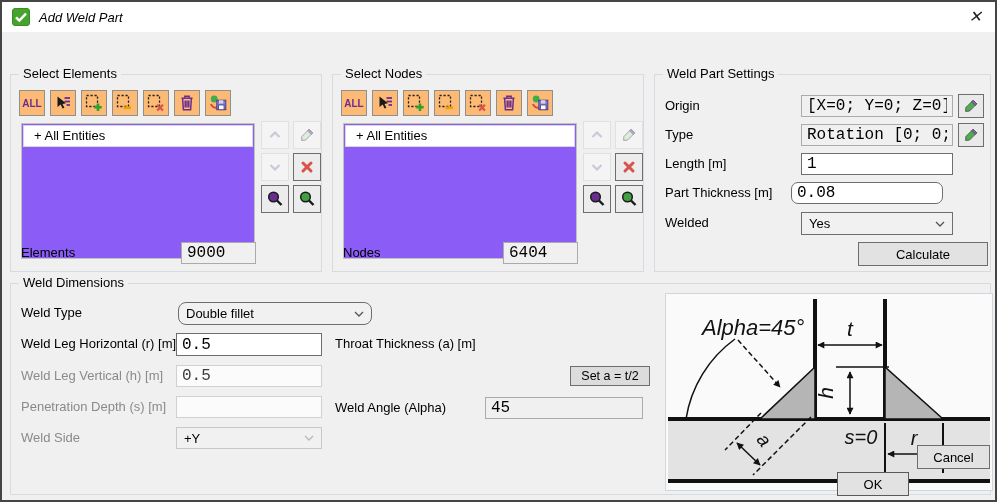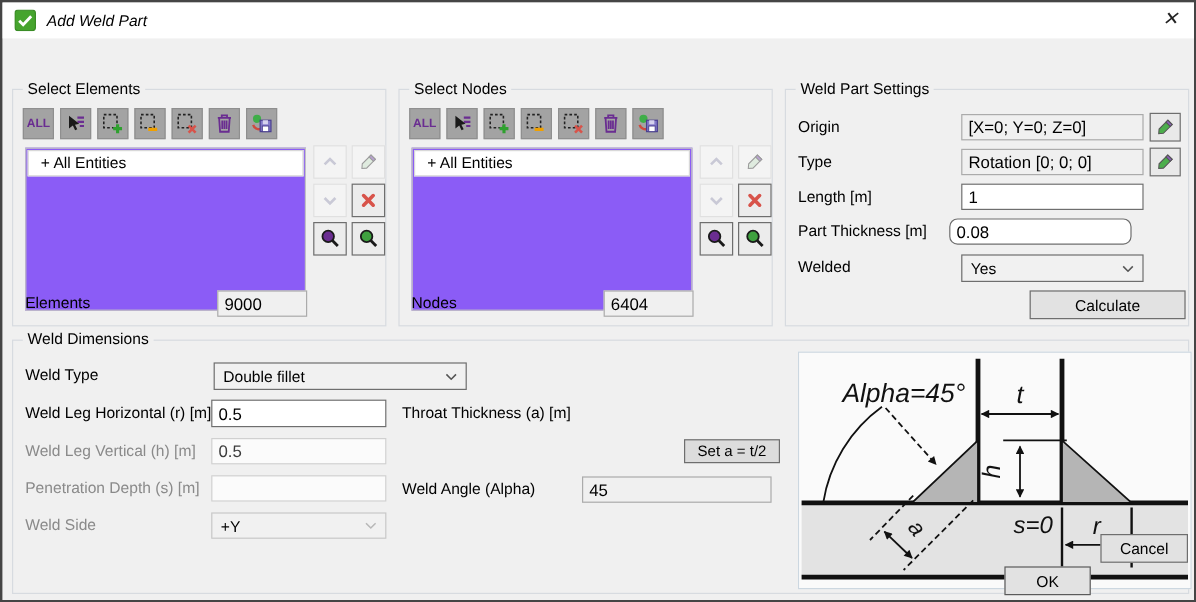--- a/index.html
+++ b/index.html
@@ -4,33 +4,33 @@
 <style>
   html,body{margin:0;padding:0;background:#fff;}
   .dialog{position:relative;width:997px;height:502px;box-sizing:border-box;background:#f0f0f0;
           border:2px solid #454545;font-family:"Liberation Sans",sans-serif;font-size:13px;color:#000;overflow:hidden;}
   .titlebar{position:absolute;top:0;left:0;right:0;height:30px;background:#fff;display:flex;align-items:center;padding-left:10px;box-sizing:border-box;font-style:italic;}
   .title{margin-left:9px;}
   .closebtn{position:absolute;right:13px;top:5px;font-size:16px;color:#222;line-height:20px;cursor:pointer;}
   .group{position:absolute;border:1px solid #d7dbe0;box-sizing:border-box;margin-top:32px;}
   .gtitle{position:absolute;top:-9px;left:8px;background:#f0f0f0;padding:0 4px;white-space:nowrap;}
   .tbar{position:absolute;left:8px;top:15px;display:flex;gap:5px;}
-  .tbtn{width:26px;height:26px;box-sizing:border-box;border:1px solid #8f8f8f;background:#a3a3a3;
+  .tbtn{width:26px;height:26px;box-sizing:border-box;border:1px solid #8f8f8f;background:#fdba74;
         display:flex;align-items:center;justify-content:center;padding:0;}
   .alltxt{font-weight:bold;font-size:10px;color:#6a2d91;}
   .listbox{position:absolute;left:10px;top:48px;width:234px;height:136px;background:#8b5cf6;border:1px solid #c2c2c2;box-sizing:border-box;}
   .litem{margin:1px;border:1px solid #d8d8d8;height:20px;line-height:20px;padding-left:10px;background:#fff;}
   .sbtn{position:absolute;width:28px;height:28px;box-sizing:border-box;display:flex;align-items:center;justify-content:center;
         background:#ececec;border:1px solid #6e6e6e;padding:0;}
   .sbtn.dis{background:#f4f4f4;border-color:#e0e0e0;}
   .c1{left:250px}.c2{left:282px}.r1{top:46px}.r2{top:78px}.r3{top:110px}
   .lbl{position:absolute;line-height:22px;white-space:nowrap;}
   .lbl.dis{color:#8a8a8a;}
   .tfield{position:absolute;box-sizing:border-box;height:22px;border:1px solid #6e6e6e;background:#fff;
-          font-family:Liberation Sans, sans-serif;font-size:14px;padding:8px 5px;color:#000;outline:none;}
+          font-family:Liberation Mono, monospace;font-size:16px;padding:8px 5px;color:#000;outline:none;}
   .tfield.ro{background:#f0f0f0;border-color:#ababab;}
   .tfield.dis{background:#fbfbfb;border-color:#d0d0d0;color:#3c3c3c;}
   .combo{position:absolute;box-sizing:border-box;height:23px;border:1px solid #6e6e6e;background:#f1f1f1;
          display:flex;align-items:center;justify-content:space-between;padding:0 7px;}
   .combo.dis{border-color:#c8c8c8;}
   .pbtn{position:absolute;box-sizing:border-box;background:#e2e2e2;border:1px solid #6e6e6e;
         display:flex;align-items:center;justify-content:center;padding:0;font-size:13px;cursor:pointer;}
   .editbtn{position:absolute;width:26px;height:24px;box-sizing:border-box;background:#e9e9e9;border:1px solid #6e6e6e;
            display:flex;align-items:center;justify-content:center;padding:0;}
   .diagram{position:absolute;left:654px;top:9px;width:328px;height:198px;border:1px solid #ccd7e0;background:#fafafa;box-sizing:border-box;}
@@ -306,21 +306,21 @@
         </svg>
     </div>
 
     <button class="pbtn" style="left:203px;top:167px;width:130px;height:24px;">Calculate</button>
   </div>
 
   <div class="group" style="left:8px;top:249px;width:981px;height:212px;">
     <span class="gtitle">Weld Dimensions</span>
 
     <span class="lbl" style="left:10px;top:18px;">Weld Type</span>
-    <div class="combo" style="left:167px;top:18px;width:211px;">
+    <div class="combo" style="left:167px;top:18px;width:194px;border-radius:8px;">
       <span>Double fillet</span>
       <svg class="cmbchev">
           <use href="#i-cmb"></use>
         </svg>
     </div>
 
     <span class="lbl" style="left:10px;top:49px;">Weld Leg Horizontal (r) [m]</span>
     <input class="tfield" style="left: 165px; top: 49px; width: 146px; height: 23px;" value="0.5">
 
     <span class="lbl" style="left:324px;top:49px;">Throat Thickness (a) [m]</span>

